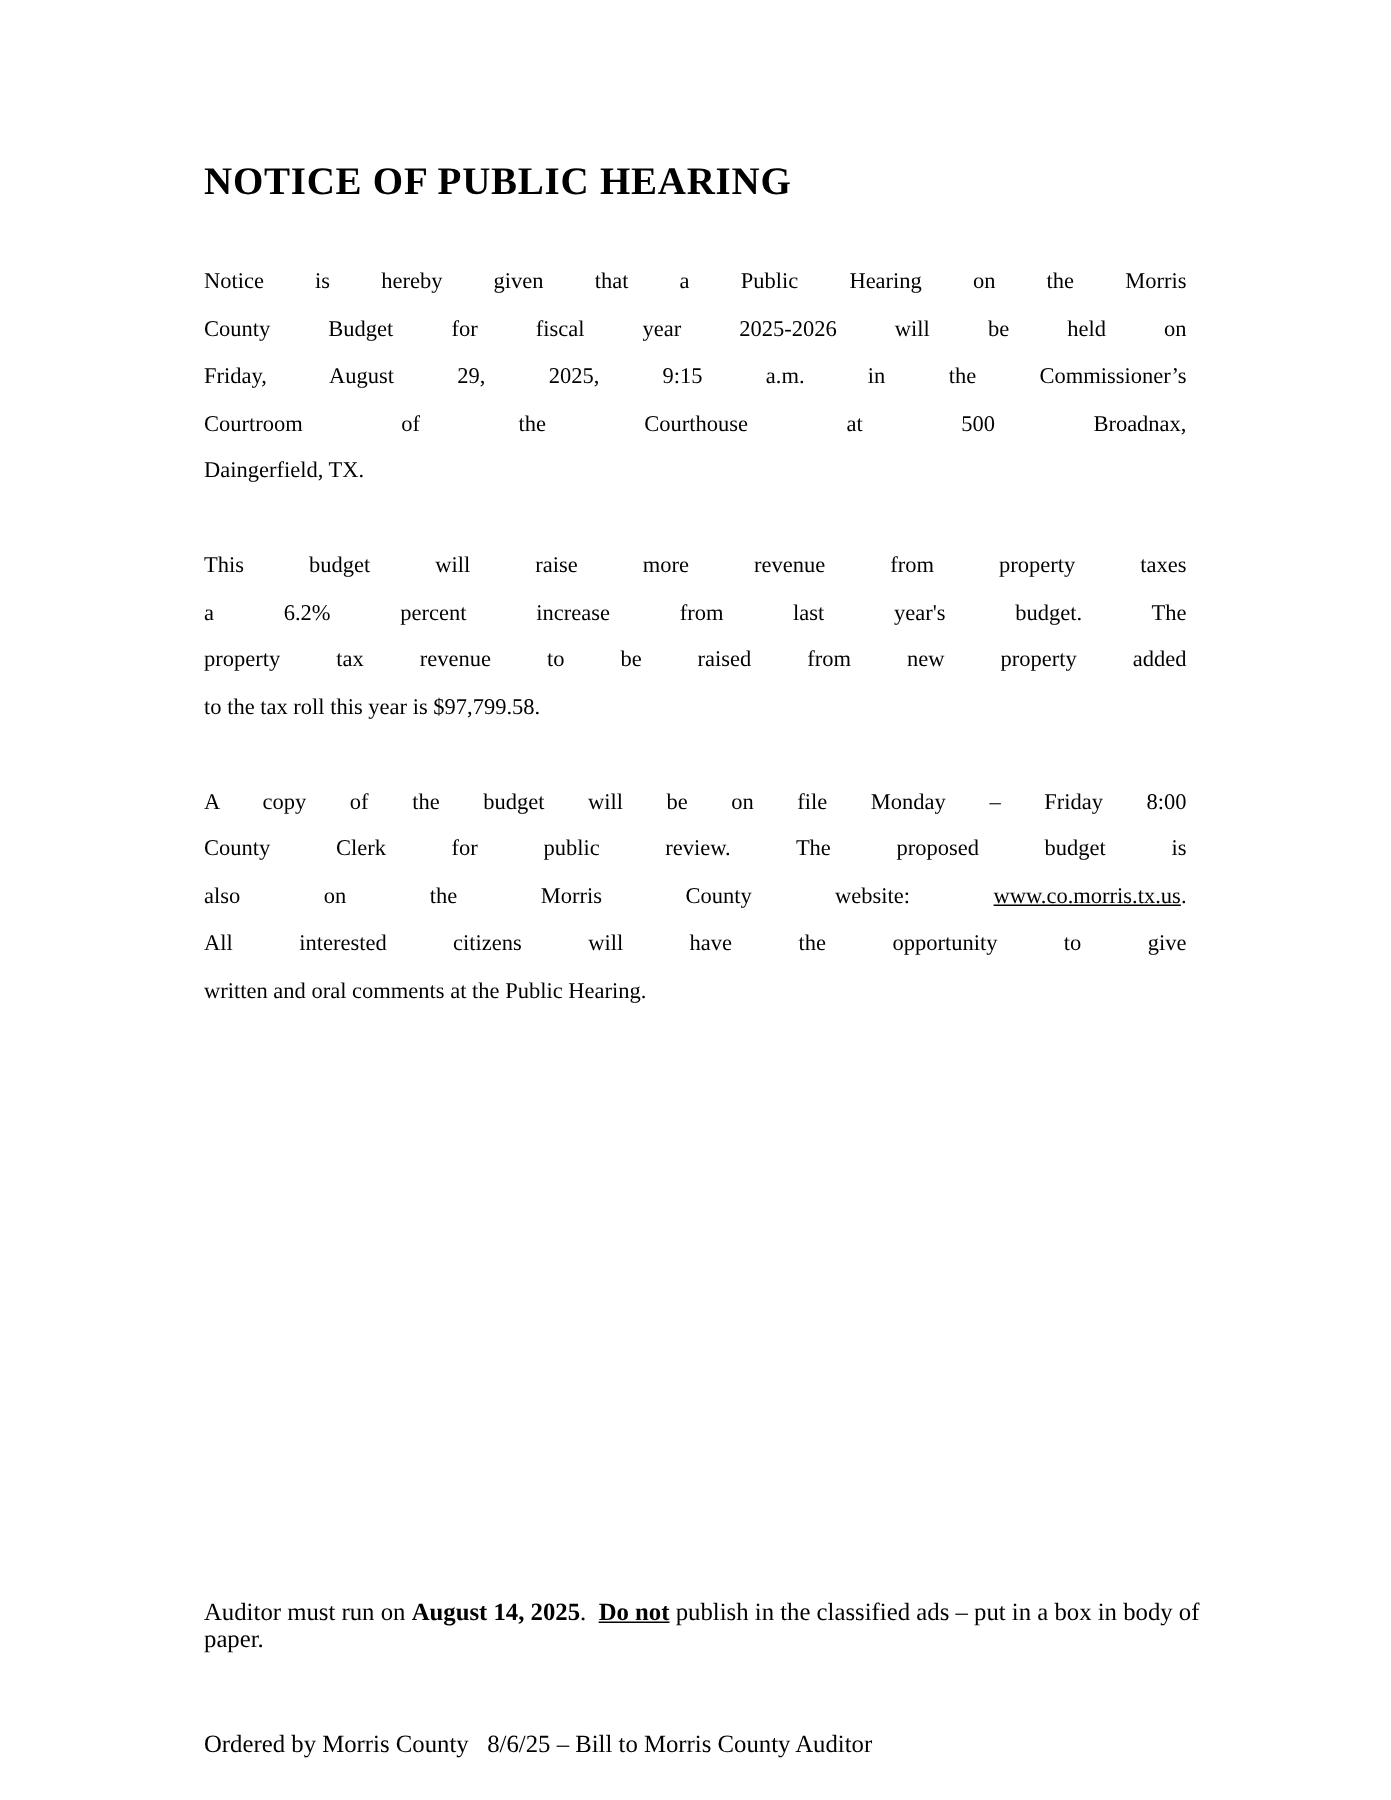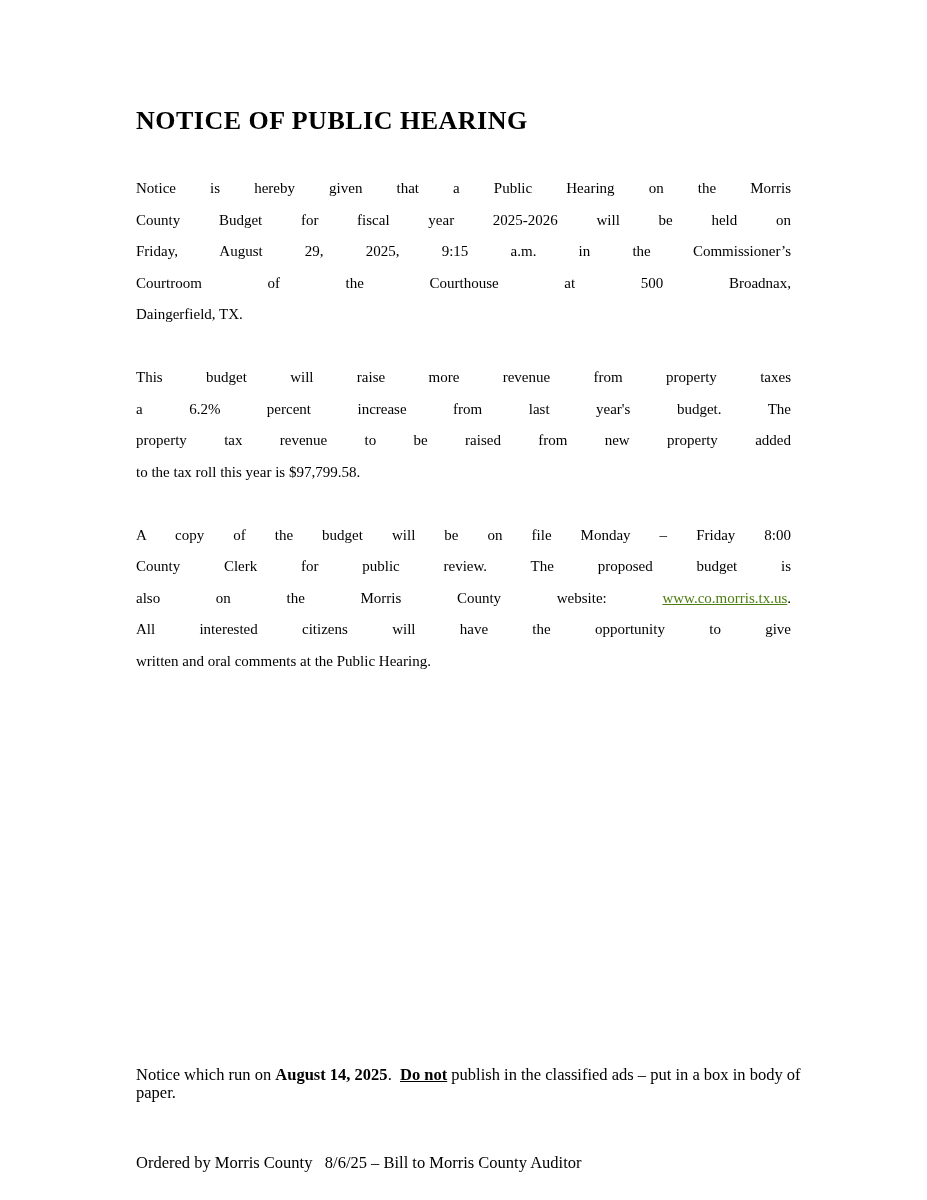--- a/index.html
+++ b/index.html
@@ -34,21 +34,21 @@
   .para.first { margin-top: 34px; }
   .jline {
     text-align: justify;
     text-align-last: justify;
   }
   .jline.last {
     text-align: justify;
     text-align-last: left;
   }
   a.weblink {
-    color: #4d7c0f;
+    color: #000000;
     text-decoration: underline;
   }
   .footer {
     position: absolute;
     left: 136px;
     top: 1030px;
     width: 680px;
     font-size: 16.5px;
     line-height: 18px;
     white-space: pre-wrap;
@@ -84,16 +84,16 @@
       <div class="jline">A copy of the budget will be on file Monday – Friday 8:00</div>
       <div class="jline">County Clerk for public review.  The proposed budget is</div>
       <div class="jline"><span>also on the Morris County website: </span><a href="#" class="weblink">www.co.morris.tx.us</a><span>.</span></div>
       <div class="jline">All interested citizens will have the opportunity to give</div>
       <div class="jline last">written and oral comments at the Public Hearing.</div>
     </div>
 
   </div>
 
   <div class="footer">
-    <div class="fline1"><span>Notice which run on </span><span class="bold">August 14, 2025</span><span>.  </span><span class="bold-underline">Do not</span><span> publish in the classified ads – put in a box in body of paper.</span></div>
+    <div class="fline1"><span>Auditor must run on </span><span class="bold">August 14, 2025</span><span>.  </span><span class="bold-underline">Do not</span><span> publish in the classified ads – put in a box in body of paper.</span></div>
     <div class="fline2">Ordered by Morris County   8/6/25 – Bill to Morris County Auditor</div>
   </div>
 </div>
 
 </body></html>

